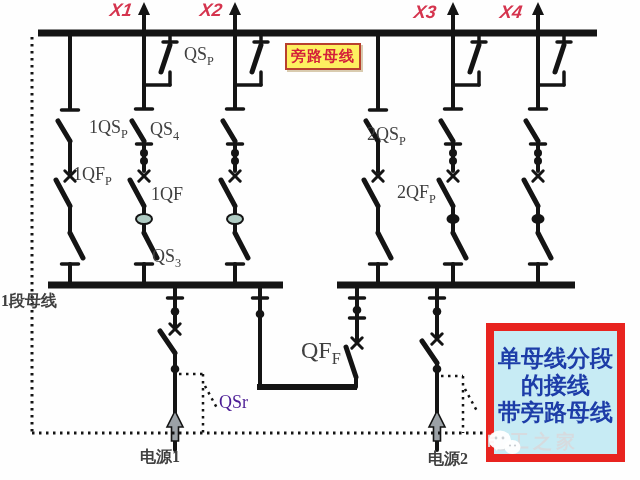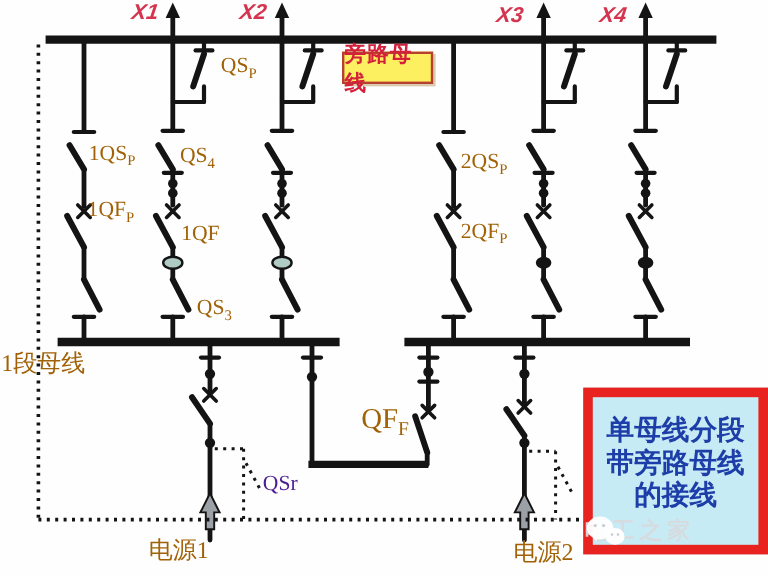--- a/index.html
+++ b/index.html
@@ -1,32 +1,32 @@
 <!DOCTYPE html>
 <html><head>
 <meta charset="utf-8">
 <style>
   html,body{margin:0;padding:0;background:#ffffff;}
   .stage{position:relative;width:640px;height:480px;background:#fefefe;overflow:hidden;
          font-family:"Liberation Serif",serif;}
   .stage svg{position:absolute;left:0;top:0;z-index:1;}
-  .lbl{position:absolute;z-index:3;color:#a16207;font-size:18px;line-height:1;
+  .lbl{position:absolute;z-index:3;color:#404040;font-size:18px;line-height:1;
        white-space:nowrap;font-family:"Liberation Serif",serif;}
   .lbl sub{font-size:0.68em;}
-  .lbl.cn{font-weight:normal;font-size:20px;}
+  .lbl.cn{font-weight:bold;font-size:16px;}
   .lbl.x{color:#d5344e;font-family:"Liberation Sans",sans-serif;font-style:italic;
          font-weight:bold;font-size:18px;transform:skewX(-8deg);}
   .lbl.big{font-size:24px;}
   .lbl.black{color:#4c1d95;}
   .ybox{position:absolute;left:285px;top:43px;width:76px;height:27px;z-index:3;
         background:#fdf060;border:2px solid #b8402e;box-sizing:border-box;
         display:flex;align-items:center;justify-content:center;
         box-shadow:2px 2px 0 rgba(150,110,30,.35);}
-  .ybox span{color:#d4203a;font-weight:bold;font-size:18px;letter-spacing:1px;}
-  .infobox{position:absolute;left:486px;top:323px;width:154px;height:139px;z-index:4;
+  .ybox span{color:#d4203a;font-weight:bold;font-size:15px;letter-spacing:1px;}
+  .infobox{position:absolute;left:486px;top:323px;width:139px;height:139px;z-index:4;
            box-sizing:border-box;background:#c7ebf4;border:8px solid #e8231f;}
   .infobox .txt{margin-top:14px;text-align:center;color:#1d3da8;font-weight:bold;
                 font-size:23px;line-height:27px;}
   .watermark{position:absolute;left:487px;top:429px;z-index:5;display:flex;
              align-items:center;gap:6px;}
   .watermark .wm-text{color:#d7dbde;font-weight:bold;font-size:19px;letter-spacing:4px;
                       opacity:.95;}
 </style>
 </head>
 <body>
@@ -208,40 +208,40 @@
   <div class="lbl x" style="left:110px;top:1px">X1</div>
   <div class="lbl x" style="left:200px;top:1px">X2</div>
   <div class="lbl x" style="left:414px;top:3px">X3</div>
   <div class="lbl x" style="left:500px;top:3px">X4</div>
 
   <div class="ybox">
     <span>旁路母线</span>
   </div>
 
   <div class="lbl" style="left:184px;top:45px"><span>QS</span><sub>P</sub></div>
-  <div class="lbl" style="left:74px;top:118px"><span>1QS</span><sub>P</sub></div>
+  <div class="lbl" style="left:89px;top:118px"><span>1QS</span><sub>P</sub></div>
   <div class="lbl" style="left:150px;top:120px"><span>QS</span><sub>4</sub></div>
-  <div class="lbl" style="left:384px;top:125px"><span>2QS</span><sub>P</sub></div>
+  <div class="lbl" style="left:367px;top:125px"><span>2QS</span><sub>P</sub></div>
   <div class="lbl" style="left:73px;top:165px"><span>1QF</span><sub>P</sub></div>
   <div class="lbl" style="left:151px;top:185px"><span>1QF</span></div>
-  <div class="lbl" style="left:384px;top:183px"><span>2QF</span><sub>P</sub></div>
-  <div class="lbl" style="left:164px;top:247px"><span>QS</span><sub>3</sub></div>
+  <div class="lbl" style="left:397px;top:183px"><span>2QF</span><sub>P</sub></div>
+  <div class="lbl" style="left:152px;top:247px"><span>QS</span><sub>3</sub></div>
   <div class="lbl big" style="left:301px;top:338px"><span>QF</span><sub>F</sub></div>
   <div class="lbl black" style="left:219px;top:393px"><span>QSr</span></div>
 
   <div class="lbl cn" style="left:1px;top:293px">1段母线</div>
 
-  <div class="lbl cn" style="left:124px;top:449px">电源1</div>
+  <div class="lbl cn" style="left:140px;top:449px">电源1</div>
   <div class="lbl cn" style="left:428px;top:451px">电源2</div>
 
   <div class="infobox">
     <div class="txt">
       <div>单母线分段</div>
+      <div>的接线</div>
       <div>带旁路母线</div>
-      <div>的接线</div>
     </div>
   </div>
 
   <div class="watermark">
     <svg width="34" height="27">
       <ellipse cx="13" cy="11" rx="11" ry="9.5" fill="rgba(255,255,255,.95)"></ellipse>
       <circle cx="9" cy="9" r="1.4" fill="#c9ced2"></circle>
         <circle cx="16" cy="9" r="1.4" fill="#c9ced2"></circle>
       <polygon points="7,19 12,17 10,22" fill="rgba(255,255,255,.95)"></polygon>
       <ellipse cx="25.5" cy="18" rx="8" ry="7" fill="rgba(255,255,255,.95)"></ellipse>

